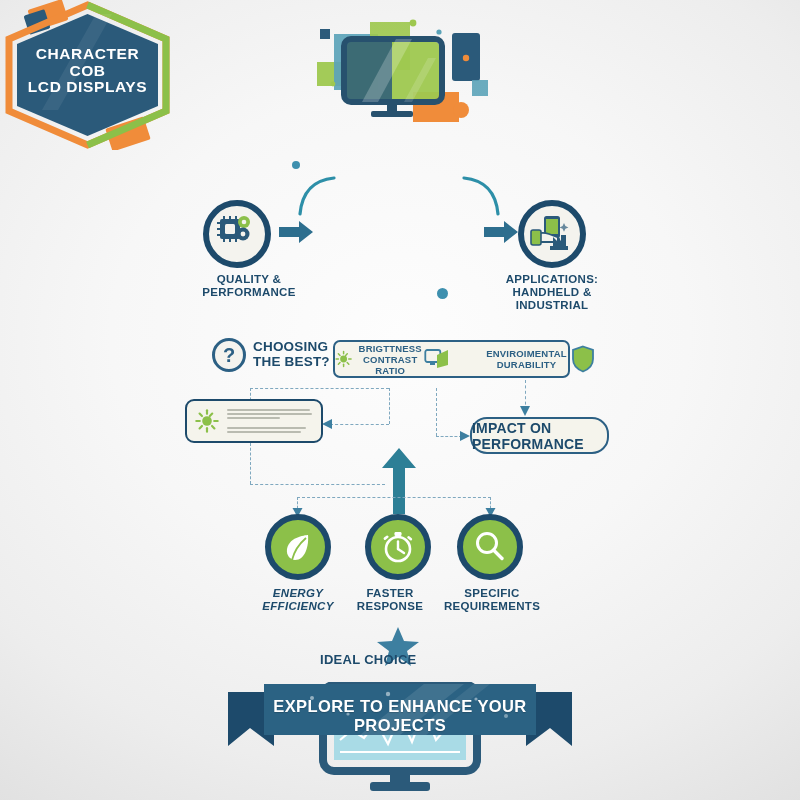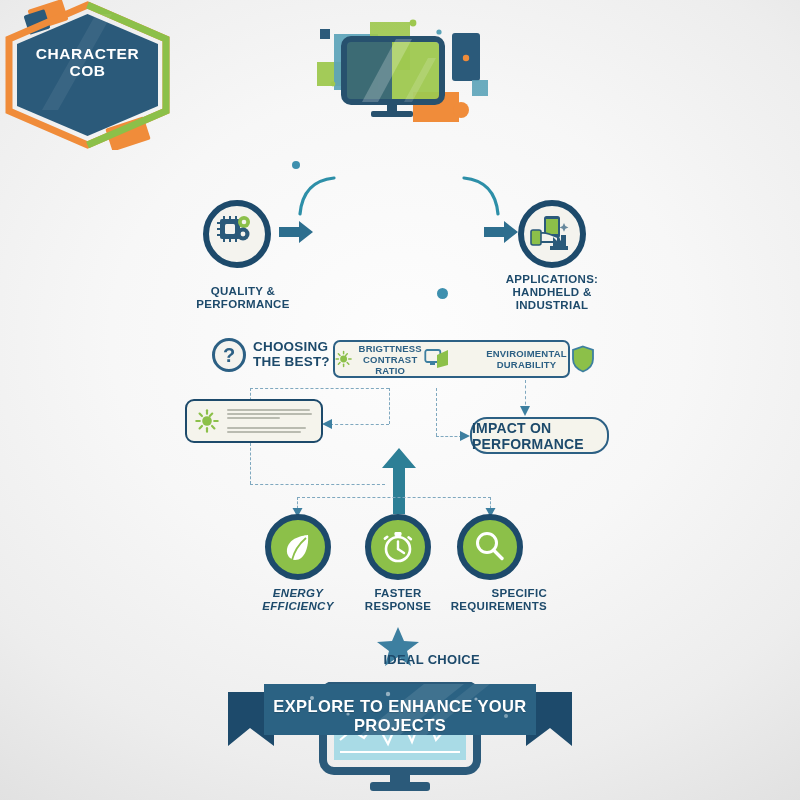--- a/index.html
+++ b/index.html
@@ -103,21 +103,21 @@
   }
   .glabel{
     position:absolute;text-align:center;color:#1d4a6b;font-weight:bold;
     font-size:11.5px;line-height:13px;letter-spacing:.3px;
     text-transform:uppercase;
   }
 
   
   #idealstar{position:absolute;left:376px;top:626px;width:44px;height:42px;}
   #ideallabel{
-    position:absolute;left:320px;top:652px;width:160px;text-align:right;
+    position:absolute;left:320px;top:652px;width:160px;text-align:left;
     color:#1d4a6b;font-weight:bold;font-size:13px;letter-spacing:.3px;
     text-transform:uppercase;
   }
   #ribbontext{
     position:absolute;left:250px;top:697px;width:300px;text-align:center;
     color:#ffffff;font-weight:bold;font-size:16.5px;letter-spacing:.4px;
     text-transform:uppercase;
     text-shadow:0 1px 1px rgba(0,0,0,.18);
   }
 </style>
@@ -173,21 +173,21 @@
             <line x1="0" y1="19" x2="3" y2="19"></line>
           <line x1="23" y1="7" x2="26" y2="7"></line>
         </g>
         <circle cx="27" cy="6" r="6" fill="#8cc049"></circle>
         <circle cx="27" cy="6" r="2.3" fill="#f4f3ee"></circle>
         <circle cx="26" cy="18" r="6.5" fill="#2b5a7a"></circle>
         <circle cx="26" cy="18" r="2.4" fill="#f4f3ee"></circle>
       </g>
     </svg>
   </div>
-  <div class="sidelabel" style="left:188px;top:273px;width:110px;margin-top:12px;">
+  <div class="sidelabel" style="left:194px;top:273px;width:110px;">
     <div>QUALITY &amp;</div>
     <div>PERFORMANCE</div>
   </div>
 
   <svg class="abs" style="left:279px;top:218px;" width="36" height="30">
     <polygon points="0,9 20,9 20,3 34,14 20,25 20,19 0,19" fill="#2d6e8e"></polygon>
   </svg>
 
   <svg class="abs" style="left:296px;top:176px;" width="40" height="42">
     <path d="M38,2 C18,4 6,16 4,38" fill="none" stroke="#2d8fa8" stroke-width="3.2" stroke-linecap="round"></path>
@@ -207,20 +207,21 @@
 
       <path d="M87.5,5 L166,39 L166,111 L87.5,145" fill="none" stroke="#8cc049" stroke-width="7" stroke-linejoin="miter"></path>
 
       <polygon points="87.5,14 158,44 158,106 87.5,136 17,106 17,44" fill="#2b5a7a"></polygon>
 
       <polygon points="42,110 96,14 112,14 58,110" fill="#ffffff" opacity=".07"></polygon>
     </svg>
     <div id="hextext">
       <div>CHARACTER</div>
       <div>COB</div>
+      <div>LCD DISPLAYS</div>
     </div>
   </div>
 
   <div class="abs" style="left:437px;top:288px;width:11px;height:11px;border-radius:50%;background:#3d8fae;"></div>
   <div class="abs" style="left:292px;top:161px;width:8px;height:8px;border-radius:50%;background:#3d8fae;"></div>
 
   <svg class="abs" style="left:484px;top:218px;" width="36" height="30">
     <polygon points="0,9 20,9 20,3 34,14 20,25 20,19 0,19" fill="#2d6e8e"></polygon>
   </svg>
 
@@ -377,32 +378,32 @@
     <svg width="36" height="36" viewBox="0 0 36 36">
       <circle cx="18" cy="20" r="12" fill="none" stroke="#ffffff" stroke-width="2.6"></circle>
       <rect x="14.5" y="3" width="7" height="4" rx="1.2" fill="#ffffff"></rect>
       <rect x="16.6" y="6" width="2.8" height="3" fill="#ffffff"></rect>
       <rect x="27" y="7.5" width="5.5" height="2.6" rx="1.2" fill="#ffffff" transform="rotate(38 29 9)"></rect>
       <rect x="3.5" y="7.5" width="5.5" height="2.6" rx="1.2" fill="#ffffff" transform="rotate(-38 6 9)"></rect>
       <line x1="18" y1="20" x2="18" y2="12.5" stroke="#ffffff" stroke-width="2.4" stroke-linecap="round"></line>
       <line x1="18" y1="20" x2="24" y2="24" stroke="#ffffff" stroke-width="2.4" stroke-linecap="round"></line>
     </svg>
   </div>
-  <div class="glabel" style="left:350px;top:587px;width:96px;">
+  <div class="glabel" style="left:342px;top:587px;width:96px;">
     <div>FASTER</div>
     <div>RESPONSE</div>
   </div>
 
   <div class="gcircle" style="left:457px;top:514px;">
     <svg width="34" height="34" viewBox="0 0 34 34">
       <circle cx="14" cy="13" r="9.5" fill="none" stroke="#ffffff" stroke-width="3"></circle>
       <line x1="20.5" y1="20" x2="29" y2="28.5" stroke="#ffffff" stroke-width="3.4" stroke-linecap="round"></line>
     </svg>
   </div>
-  <div class="glabel" style="left:437px;top:587px;width:110px;text-align:right;">
+  <div class="glabel" style="left:437px;top:587px;width:110px;">
     <div>SPECIFIC</div>
     <div>REQUIREMENTS</div>
   </div>
 
   <svg id="idealstar" viewBox="0 0 44 42">
     <polygon points="22,1 28,15 43,16 31,25 35,40 22,31 9,40 13,25 1,16 16,15" fill="#3d7fa0"></polygon>
   </svg>
   <div id="ideallabel">IDEAL CHOICE</div>
 
   <svg class="abs" style="left:318px;top:682px;" width="164" height="115">

